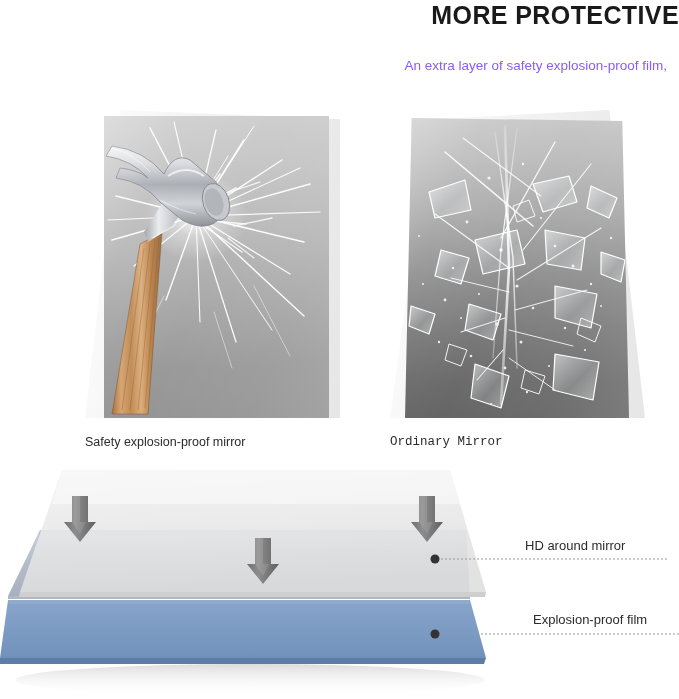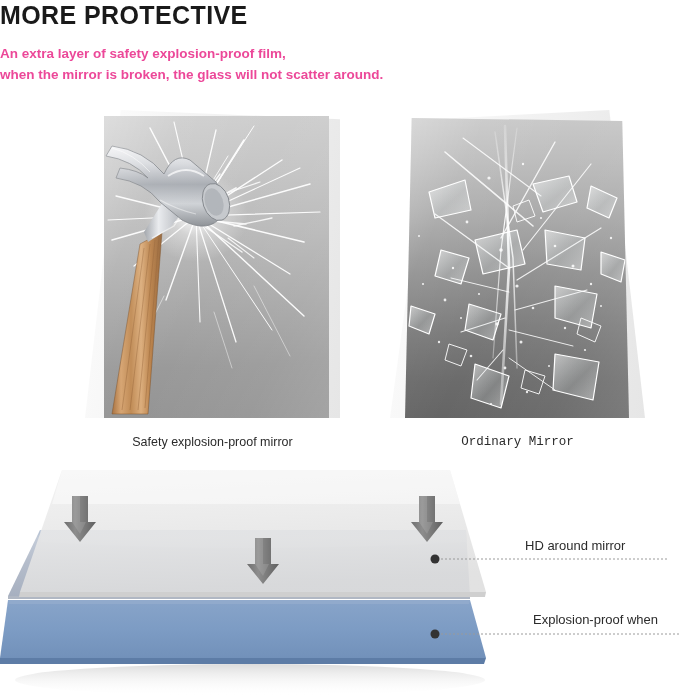--- a/index.html
+++ b/index.html
@@ -15,37 +15,37 @@
     font-family: "Liberation Sans", sans-serif;
     color: #222222;
   }
 
   
   .header {
     position: absolute;
     top: 0;
     left: 0;
     width: 679px;
-    text-align: left;
+    text-align: right;
   }
   .title {
     margin: 0;
     padding-top: 1px;
     font-size: 25px;
     font-weight: bold;
     letter-spacing: 0.4px;
     color: #1a1a1a;
     line-height: 29px;
   }
   .subtitle {
-    margin: 0;
+    margin: 12px;
     padding-top: 13px;
     font-size: 13.5px;
-    font-weight: bold;
-    color: #ec4899;
+    font-weight: normal;
+    color: #8b5cf6;
     line-height: 21px;
   }
 
   
   .compare {
     position: absolute;
     top: 110px;
     left: 0;
     width: 679px;
     height: 340px;
@@ -104,21 +104,20 @@
       rgba(255,255,255,0.30) 0%, rgba(255,255,255,0.06) 22%,
       rgba(255,255,255,0.00) 48%, rgba(255,255,255,0.05) 78%,
       rgba(255,255,255,0.14) 100%);
     pointer-events: none;
   }
 
   .caption {
     position: absolute;
     top: 325px;
     width: 255px;
-    text-align: center;
     font-size: 12.5px;
     color: #2b2b2b;
   }
   .caption-left  { left: 85px; }
   .caption-right { left: 390px; font-family: Liberation Mono, monospace; }
 
   
   .layers {
     position: absolute;
     top: 458px;
@@ -137,21 +136,20 @@
   .label-mirror { left: 525px; top: 538px; }
   .label-film   { left: 533px; top: 612px; }
 </style>
 </head>
 <body>
 
 <div class="header">
   <h1 class="title">MORE PROTECTIVE</h1>
   <p class="subtitle">
     <span>An extra layer of safety explosion-proof film,</span><br>
-    <span>when the mirror is broken, the glass will not scatter around.</span>
   </p>
 </div>
 
 <div class="compare">
 
   <div class="panel panel-left">
     <div class="backing backing-left"></div>
     <div class="mirror mirror-left">
       <svg width="225" height="302" viewBox="0 0 225 302">
         <defs>
@@ -426,13 +424,13 @@
     </g>
 
     <g>
       <circle cx="435" cy="176" r="4.5" fill="#333333"></circle>
       <line x1="441" y1="176" x2="679" y2="176" stroke="#9a9a9a" stroke-width="1" stroke-dasharray="2 2"></line>
     </g>
   </svg>
 </div>
 
 <div class="layer-label label-mirror">HD around mirror</div>
-<div class="layer-label label-film">Explosion-proof when</div>
+<div class="layer-label label-film">Explosion-proof film</div>
 
 </body></html>

